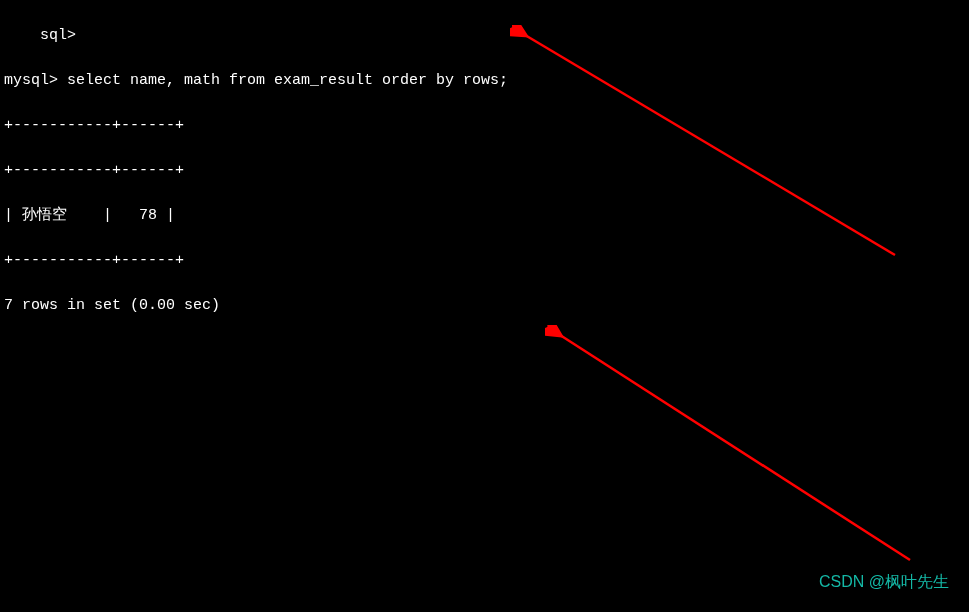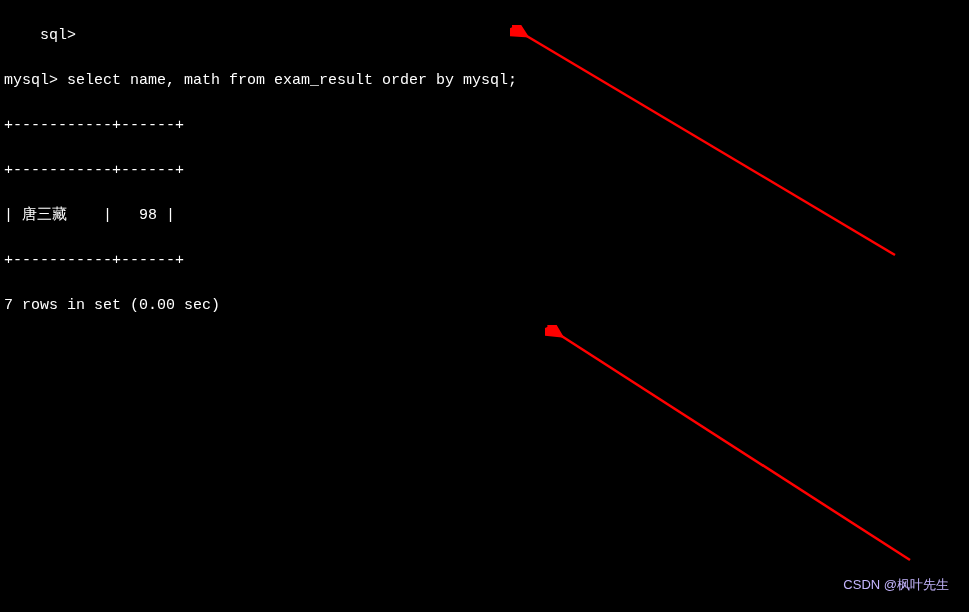--- a/index.html
+++ b/index.html
@@ -24,45 +24,45 @@
     }
     .line {
       display: block;
       white-space: pre;
       font-family: Liberation Mono, monospace;
     }
     .watermark {
       position: absolute;
       bottom: 18px;
       right: 20px;
-      color: #c4b5fd;
-      font-size: 13px;
+      color: #14b8a6;
+      font-size: 16px;
       font-family: sans-serif;
       margin-top: 26px;
     }
     .arrow {
       position: absolute;
       pointer-events: none;
     }
     .arrow svg {
       display: block;
     }
     .table-row {
       white-space: pre;
     }
   </style>
 </head>
 <body>
 
 <div class="terminal">
 <span class="line">    sql&gt;</span>
-<span class="line"><span>mysql&gt; </span><span>select name, math from exam_result order by mysql;</span></span>
+<span class="line"><span>mysql&gt; </span><span>select name, math from exam_result order by rows;</span></span>
 <span class="line">+-----------+------+</span>
 <span class="line">+-----------+------+</span>
-<span class="line table-row">| <span>唐三藏</span>    |   <span>98</span> |</span>
+<span class="line table-row">| <span>孙悟空</span>    |   <span>78</span> |</span>
 <span class="line">+-----------+------+</span>
 <span class="line">7 rows in set (0.00 sec)</span>
 
 
 
 
 
 
 
 

